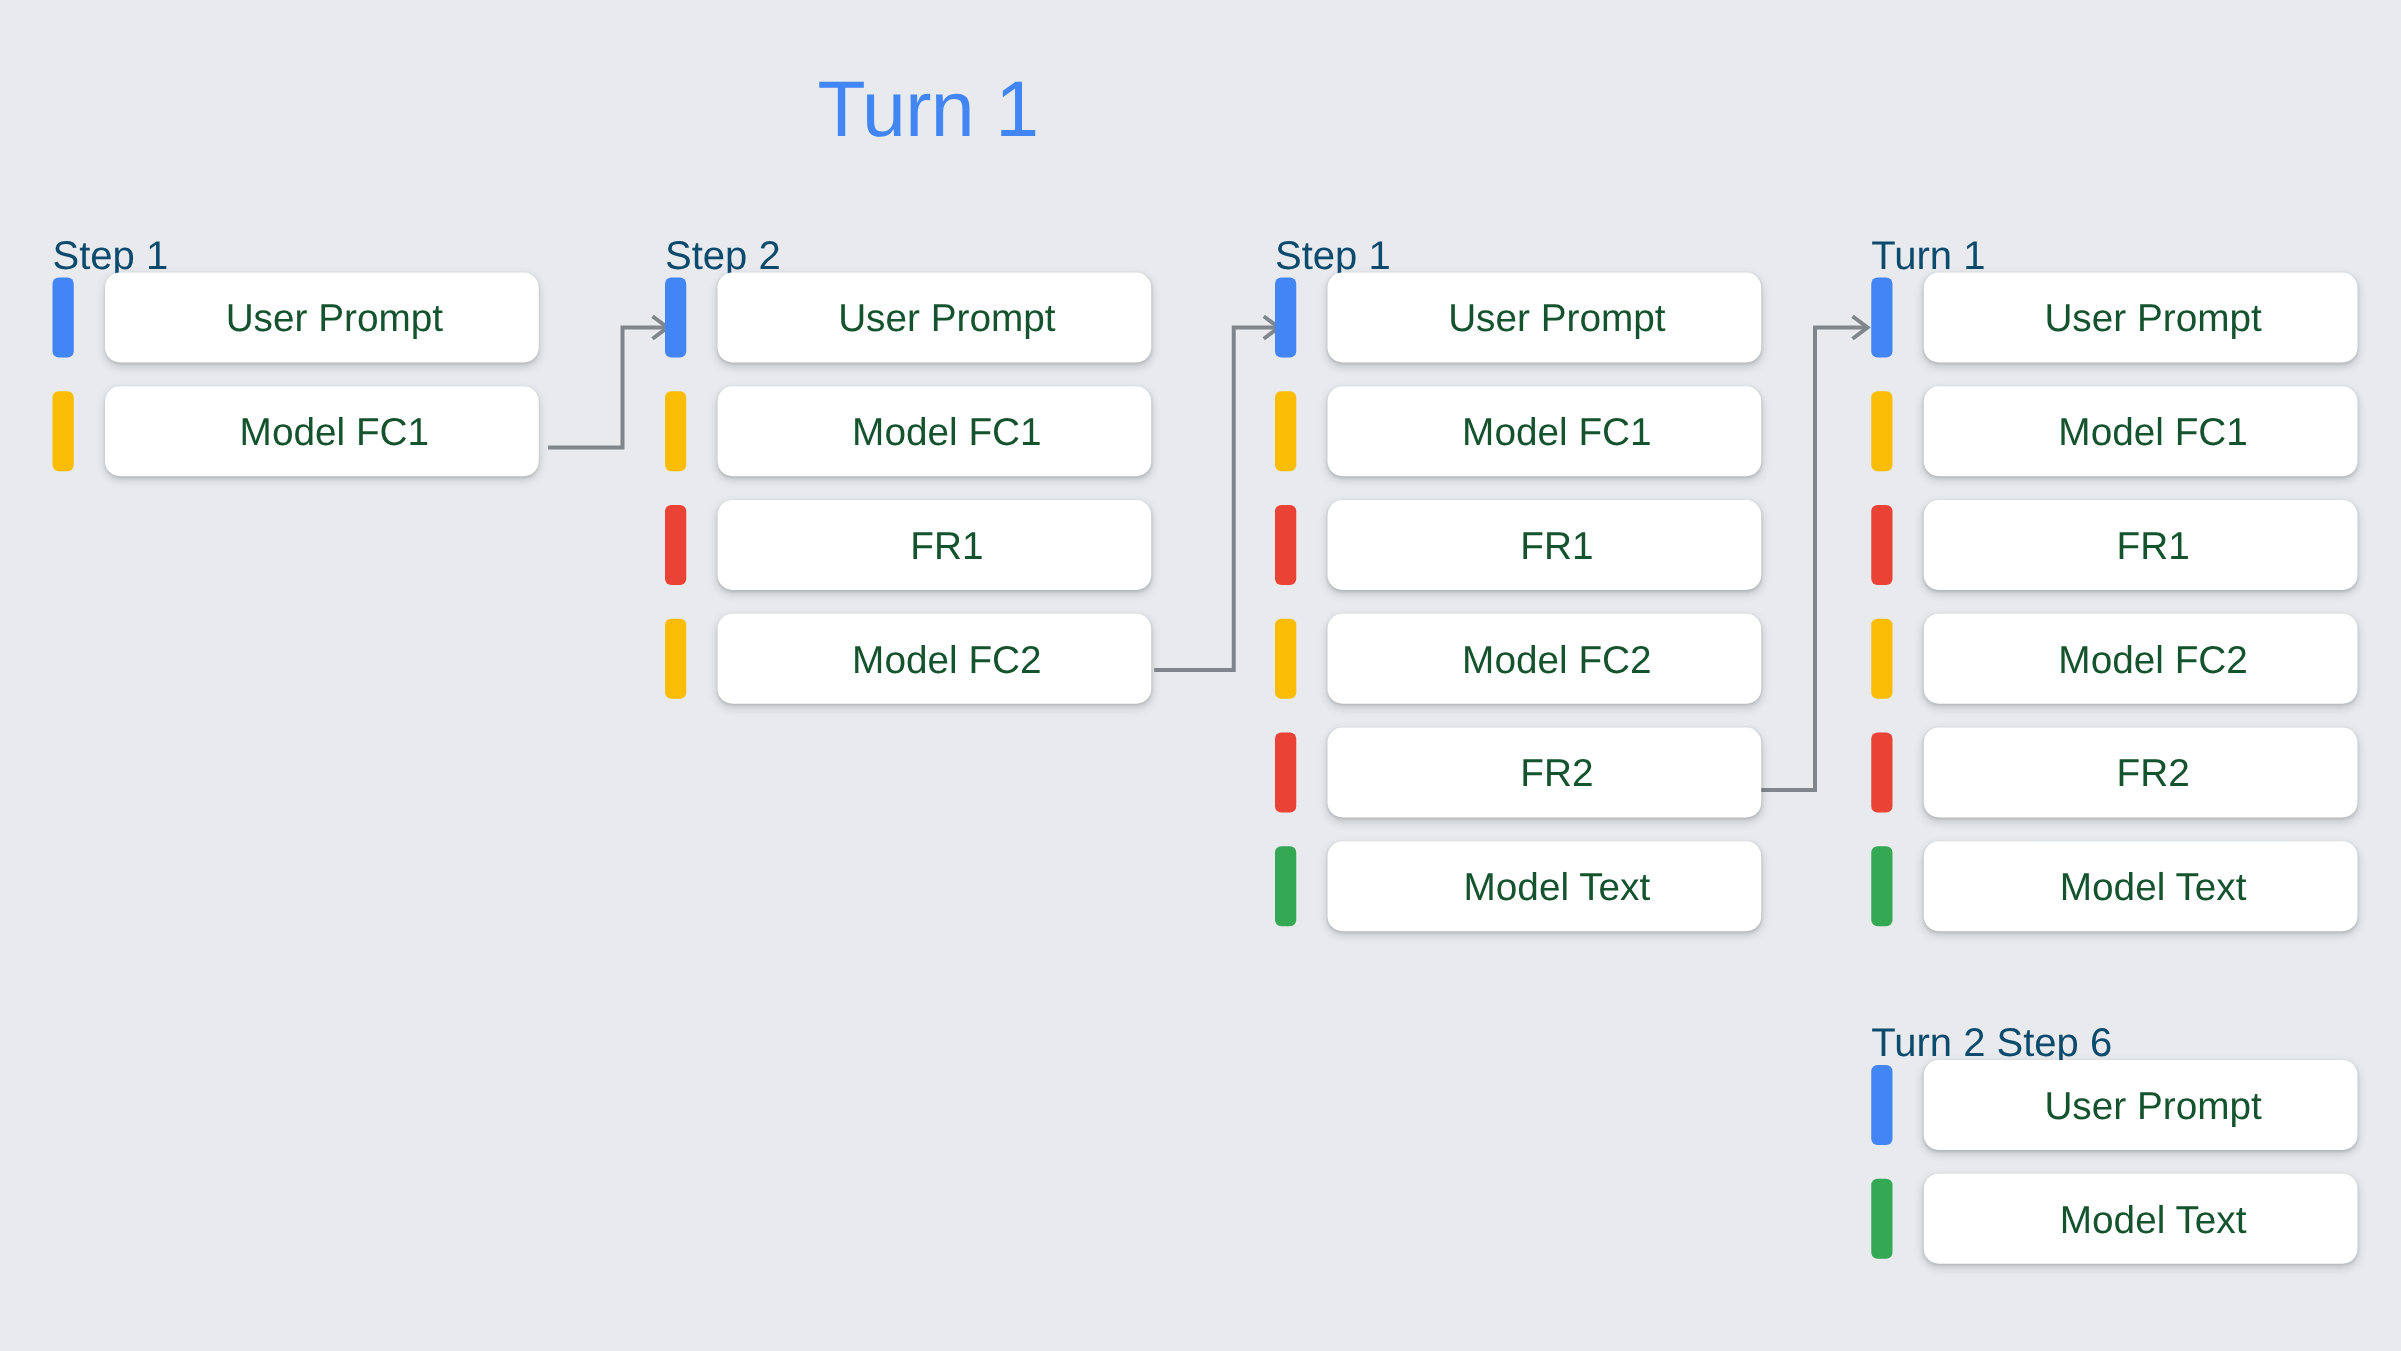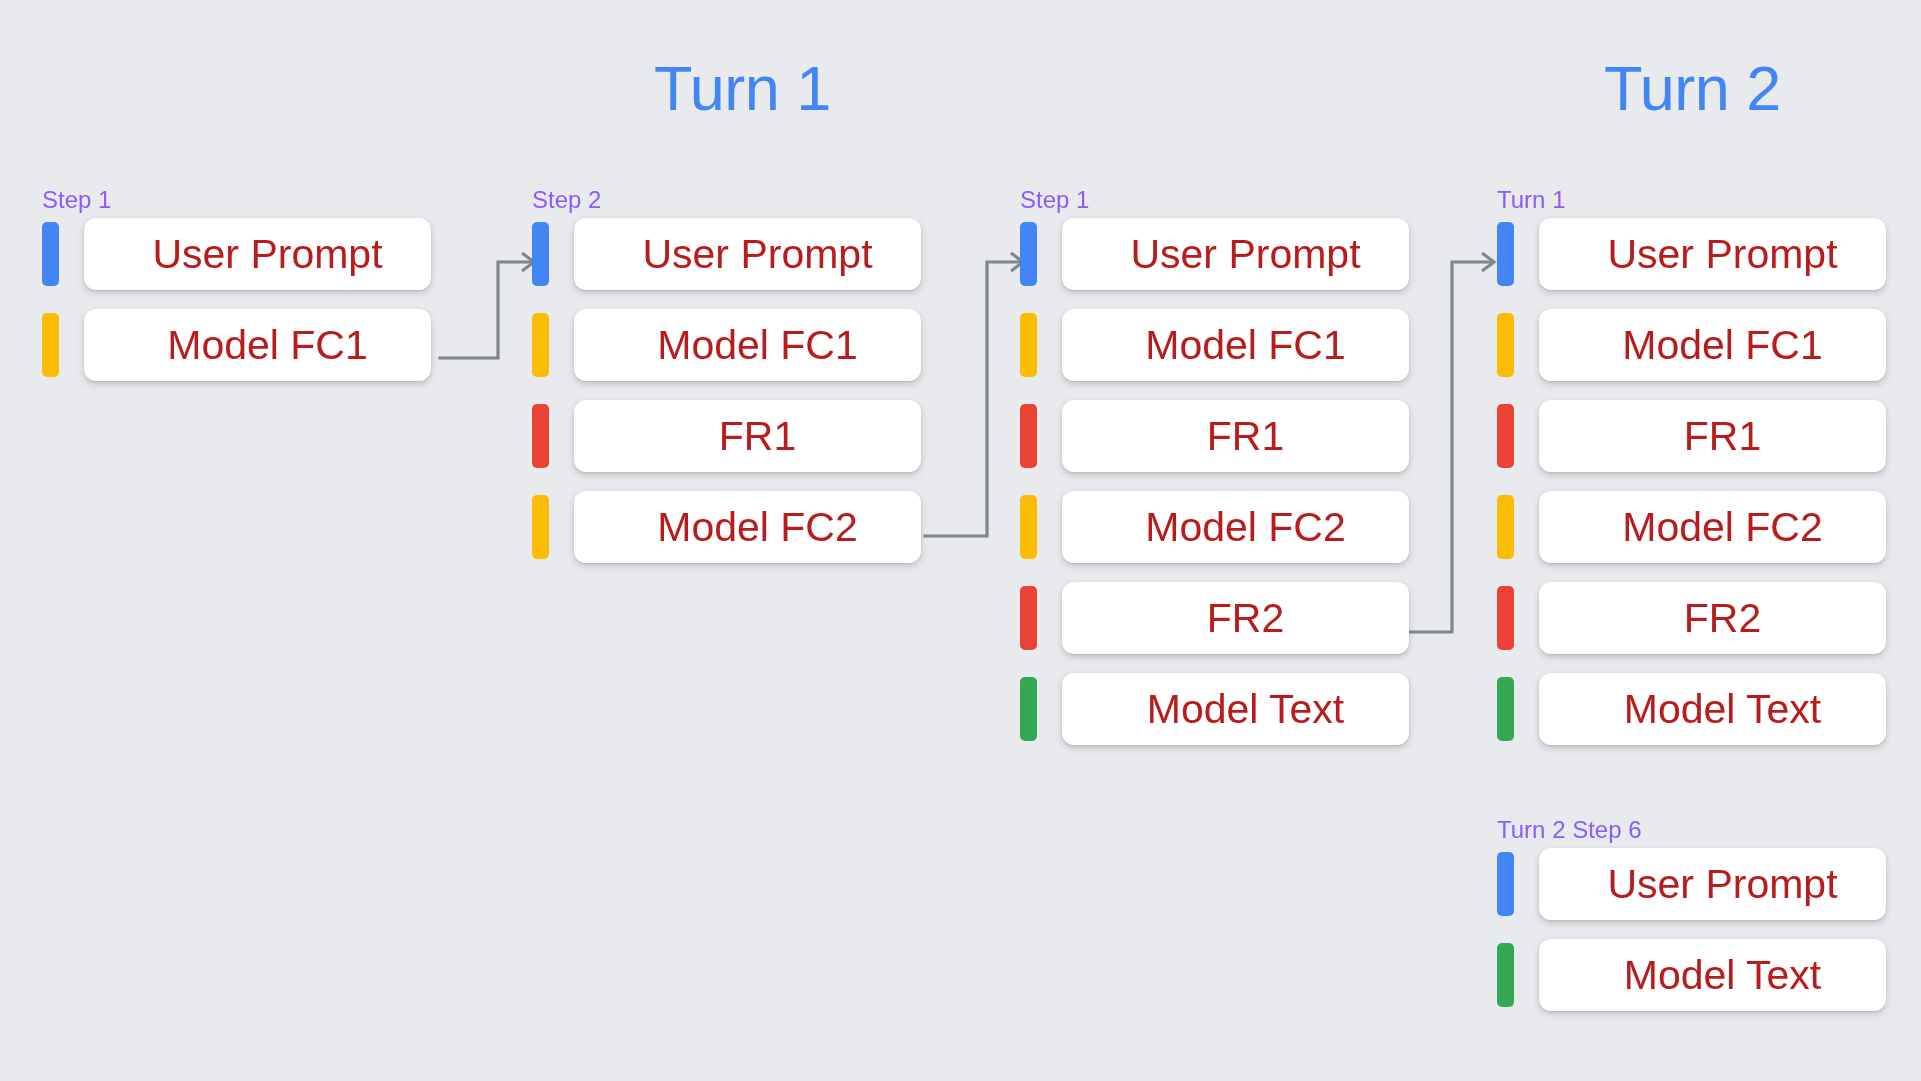--- a/index.html
+++ b/index.html
@@ -33,22 +33,22 @@
   }
 
   
   .group {
     position: absolute;
   }
   .group-label {
     position: absolute;
     left: 0;
     top: 0;
-    font-size: 24px;
-    color: #8b5cf6;
+    font-size: 32px;
+    color: #0c4a6e;
     line-height: 1;
     white-space: nowrap;
   }
   .rows {
     position: absolute;
     left: 0;
     top: 30px;
   }
 
   .row {
@@ -78,41 +78,40 @@
     height: 72px;
     background: #ffffff;
     border-radius: 12px;
     box-shadow: 0 3px 7px rgba(60,64,67,0.22), 0 1px 2px rgba(60,64,67,0.14);
     display: flex;
     align-items: center;
     justify-content: center;
     box-sizing: border-box;
   }
   .card-text {
-    font-size: 41px;
-    color: #b91c1c;
+    font-size: 31px;
+    color: #14532d;
     line-height: 1;
     white-space: nowrap;
     margin-left: 20px;
   }
 
   
   .connector {
     position: absolute;
     overflow: visible;
     pointer-events: none;
   }
 </style>
 </head>
 <body>
 
 <div id="canvas">
 
   <div class="turn-heading" style="left:654px; top:57px;">Turn 1</div>
-  <div class="turn-heading" style="left:1604px; top:57px;">Turn 2</div>
 
   <svg class="connector" style="left:440px; top:240px; width:110px; height:130px;" viewBox="0 0 110 130">
     <path d="M 0 118 L 58 118 L 58 22 L 92 22" fill="none" stroke="#80868b" stroke-width="3.2" stroke-linecap="square" stroke-linejoin="miter"></path>
     <path d="M 82 13 L 94 22 L 82 31" fill="none" stroke="#80868b" stroke-width="3.2" stroke-linecap="butt" stroke-linejoin="miter"></path>
   </svg>
 
   <svg class="connector" style="left:925px; top:240px; width:120px; height:310px;" viewBox="0 0 120 310">
     <path d="M 0 296 L 62 296 L 62 22 L 96 22" fill="none" stroke="#80868b" stroke-width="3.2" stroke-linecap="square" stroke-linejoin="miter"></path>
     <path d="M 86 13 L 98 22 L 86 31" fill="none" stroke="#80868b" stroke-width="3.2" stroke-linecap="butt" stroke-linejoin="miter"></path>
   </svg>

